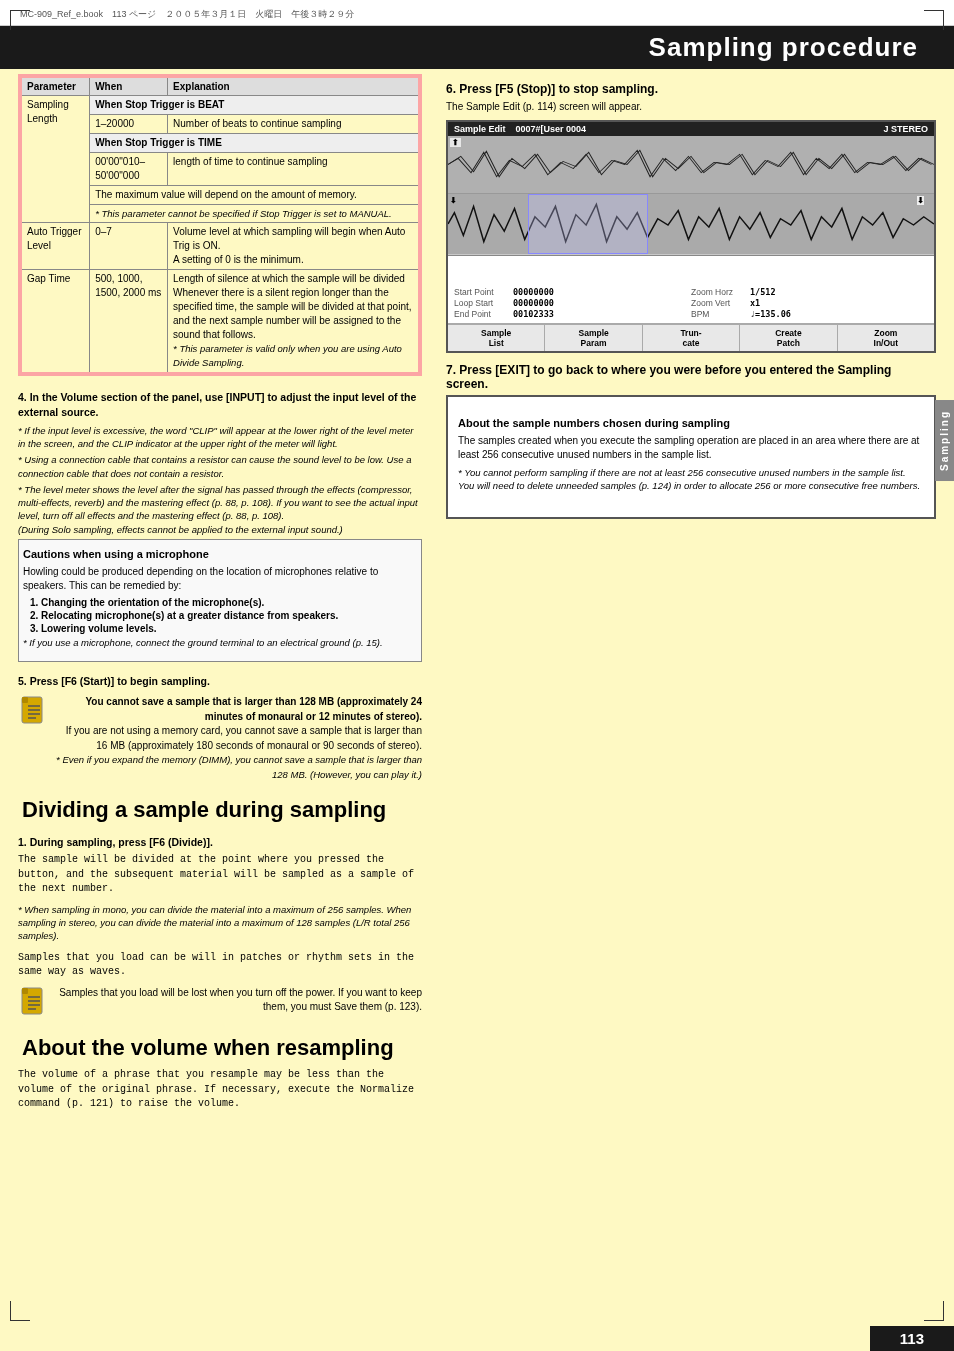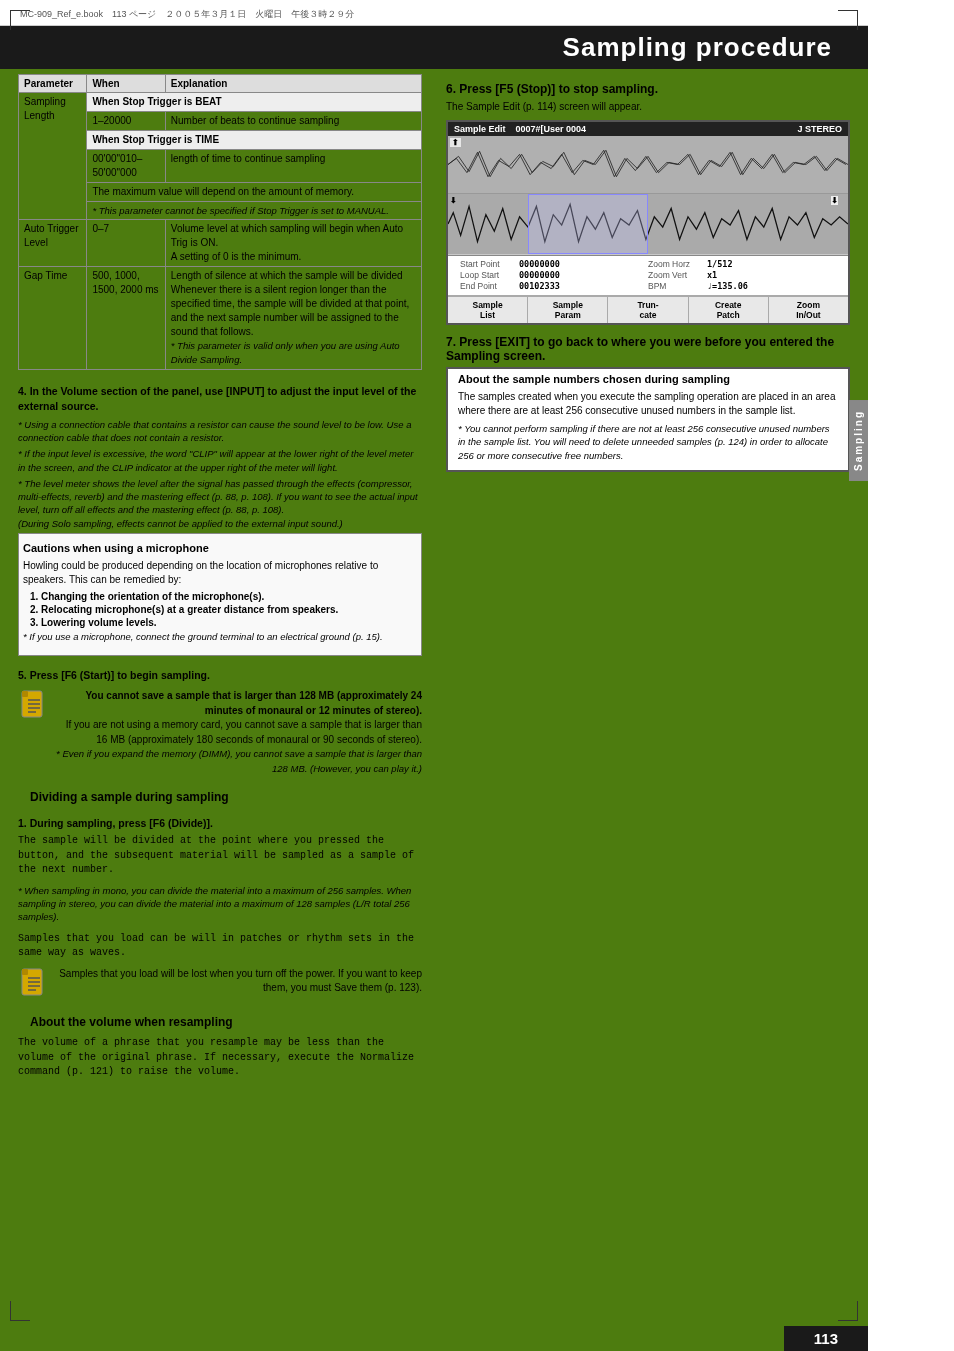--- a/index.html
+++ b/index.html
@@ -7,23 +7,23 @@
       background: #fff;
       font-family: Arial, Helvetica, sans-serif;
       font-size: 11px;
       color: #000;
       width: 954px;
       min-height: 1351px;
       position: relative;
       overflow: hidden;
     }
     .page {
-      width: 868px;
+      width: 954px;
       min-height: 1351px;
-      background: #4d7c0f;
+      background: #fef9c3;
       position: relative;
       padding: 0;
     }
     
     .header-bar {
       background: #fff;
       padding: 8px 20px 4px 20px;
       border-bottom: 1px solid #ccc;
     }
     .header-meta {
@@ -55,21 +55,21 @@
     .right-col {
       flex: 1;
       padding-left: 8px;
     }
     
     .param-table {
       width: 100%;
       border-collapse: collapse;
       font-size: 10px;
       margin-bottom: 14px;
-      border: 1px solid #fca5a5;
+      border: 4px solid #fca5a5;
     }
     .param-table th {
       background: #ddd;
       border: 1px solid #888;
       padding: 3px 5px;
       font-weight: bold;
       text-align: left;
       font-size: 10px;
     }
     .param-table td {
@@ -121,23 +121,23 @@
     }
     .note-text strong {
       font-weight: bold;
     }
     .note-text .italic-note {
       font-style: italic;
       font-size: 9.5px;
     }
     
     .section-h2 {
-      font-size: 12px;
-      font-weight: bold;
-      margin: 14px 0 6px 12px;
+      font-size: 22px;
+      font-weight: bold;
+      margin: 14px 0 6px 4px;
       line-height: 1.3;
     }
     
     .step-right {
       font-size: 12px;
       font-weight: bold;
       margin: 8px 0 4px 0;
     }
     .step-sub {
       font-size: 10px;
@@ -194,23 +194,24 @@
       font-size: 8px;
       font-weight: bold;
     }
     .waveform-svg {
       width: 100%;
       height: 100%;
     }
     
     .sample-edit-info {
       display: flex;
-      padding: 3px 12px;
+      padding: 3px 6px;
       font-size: 8.5px;
       border-bottom: 1px solid #aaa;
+      margin-top: 28px;
     }
     .info-col {
       flex: 1;
     }
     .info-row {
       display: flex;
       gap: 4px;
       margin-bottom: 1px;
     }
     .info-label {
@@ -232,21 +233,21 @@
       padding: 3px 2px;
       text-align: center;
       font-size: 8.5px;
       font-weight: bold;
       background: #e8e8e8;
     }
     .se-btn:last-child { border-right: none; }
     
     .about-box {
       border: 2px solid #555;
-      padding: 4px 10px;
+      padding: 20px 10px;
       margin-bottom: 10px;
       background: #fff;
     }
     .about-box-title {
       font-weight: bold;
       font-size: 11px;
       margin-bottom: 5px;
     }
     .about-box p {
       font-size: 10px;
@@ -384,22 +385,22 @@
             <td>Gap Time</td>
             <td>500, 1000, 1500, 2000 ms</td>
             <td>Length of silence at which the sample will be divided<br>Whenever there is a silent region longer than the specified time, the sample will be divided at that point, and the next sample number will be assigned to the sound that follows.<br><span style="font-style:italic;font-size:9.5px;">* This parameter is valid only when you are using Auto Divide Sampling.</span></td>
           </tr>
         </tbody>
       </table>
 
       <div class="step-heading">
         <span>4.  In the Volume section of the panel, use [INPUT] to adjust the input level of the external source.</span>
       </div>
+      <p class="italic-sm">* If the input level is excessive, the word "CLIP" will appear at the lower right of the level meter in the screen, and the CLIP indicator at the upper right of the meter will light.</p>
       <p class="italic-sm">* Using a connection cable that contains a resistor can cause the sound level to be low. Use a connection cable that does not contain a resistor.</p>
-      <p class="italic-sm">* If the input level is excessive, the word "CLIP" will appear at the lower right of the level meter in the screen, and the CLIP indicator at the upper right of the meter will light.</p>
       <p class="italic-sm">* The level meter shows the level after the signal has passed through the effects (compressor, multi-effects, reverb) and the mastering effect (p. 88, p. 108). If you want to see the actual input level, turn off all effects and the mastering effect (p. 88, p. 108).<br>(During Solo sampling, effects cannot be applied to the external input sound.)</p>
 
       <div class="caution-box">
         <div class="caution-title">Cautions when using a microphone</div>
         <p>Howling could be produced depending on the location of microphones relative to speakers. This can be remedied by:</p>
         <ol>
           <li>Changing the orientation of the microphone(s).</li>
           <li>Relocating microphone(s) at a greater distance from speakers.</li>
           <li>Lowering volume levels.</li>
         </ol>

